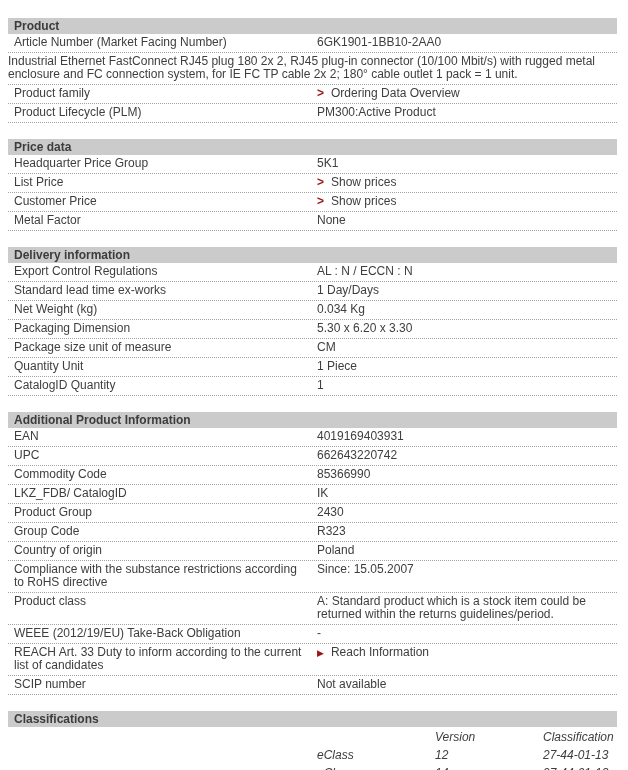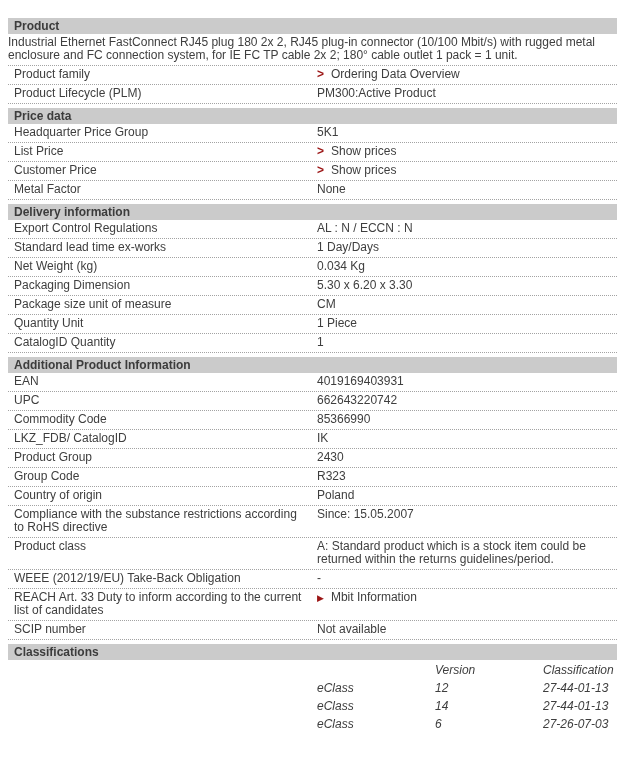--- a/index.html
+++ b/index.html
@@ -12,21 +12,21 @@
     color: #3e3e3e;
   }
   .page { padding: 10px 11px 0 8px; }
   .section-header {
     background: var(--bar, #cbcbcb);
     color: #3c3c3c;
     font-weight: bold;
     font-size: 12px;
     line-height: 12px;
     padding: 2px 6px;
-    margin-top: 4px;
+    margin-top: 16px;
   }
   .page > .section-header:first-child { margin-top: 8px; }
   .row {
     display: flex;
     align-items: flex-start;
     border-bottom: 1px dotted #a3a3a3;
     padding: 2px 0 3px 0;
     line-height: 13px;
   }
   .row .label {
@@ -53,20 +53,24 @@
   .crow .c-system { width: 118px; flex: none; }
   .crow .c-version { width: 108px; flex: none; }
   .crow .c-class { flex: 1; }
 </style>
 </head>
 <body>
 
 <div class="page">
     <div class="section-header">Product</div>
     <div class="row">
+      <div class="label">Article Number (Market Facing Number)</div>
+      <div class="value">6GK1901-1BB10-2AA0</div>
+    </div>
+    <div class="row">
       <div class="value">Industrial Ethernet FastConnect RJ45 plug 180 2x 2, RJ45 plug-in connector (10/100 Mbit/s) with rugged metal enclosure and FC connection system, for IE FC TP cable 2x 2; 180° cable outlet 1 pack = 1 unit.</div>
     </div>
     <div class="row">
       <div class="label">Product family</div>
       <div class="value"><span class="link"><span class="chevron">&gt;</span><span>Ordering Data Overview</span></span></div>
     </div>
     <div class="row">
       <div class="label">Product Lifecycle (PLM)</div>
       <div class="value">PM300:Active Product</div>
     </div>
@@ -152,21 +156,21 @@
     <div class="row">
       <div class="label">Product class</div>
       <div class="value">A: Standard product which is a stock item could be returned within the returns guidelines/period.</div>
     </div>
     <div class="row">
       <div class="label">WEEE (2012/19/EU) Take-Back Obligation</div>
       <div class="value">-</div>
     </div>
     <div class="row">
       <div class="label">REACH Art. 33 Duty to inform according to the current list of candidates</div>
-      <div class="value"><span class="link"><span class="triangle">▶</span><span>Mbit Information</span></span></div>
+      <div class="value"><span class="link"><span class="triangle">▶</span><span>Reach Information</span></span></div>
     </div>
     <div class="row">
       <div class="label">SCIP number</div>
       <div class="value">Not available</div>
     </div>
     <div class="section-header">Classifications</div>
     <div class="class-table">
       <div class="crow">
         <div class="c-spacer"></div>
         <div class="c-system"></div>

